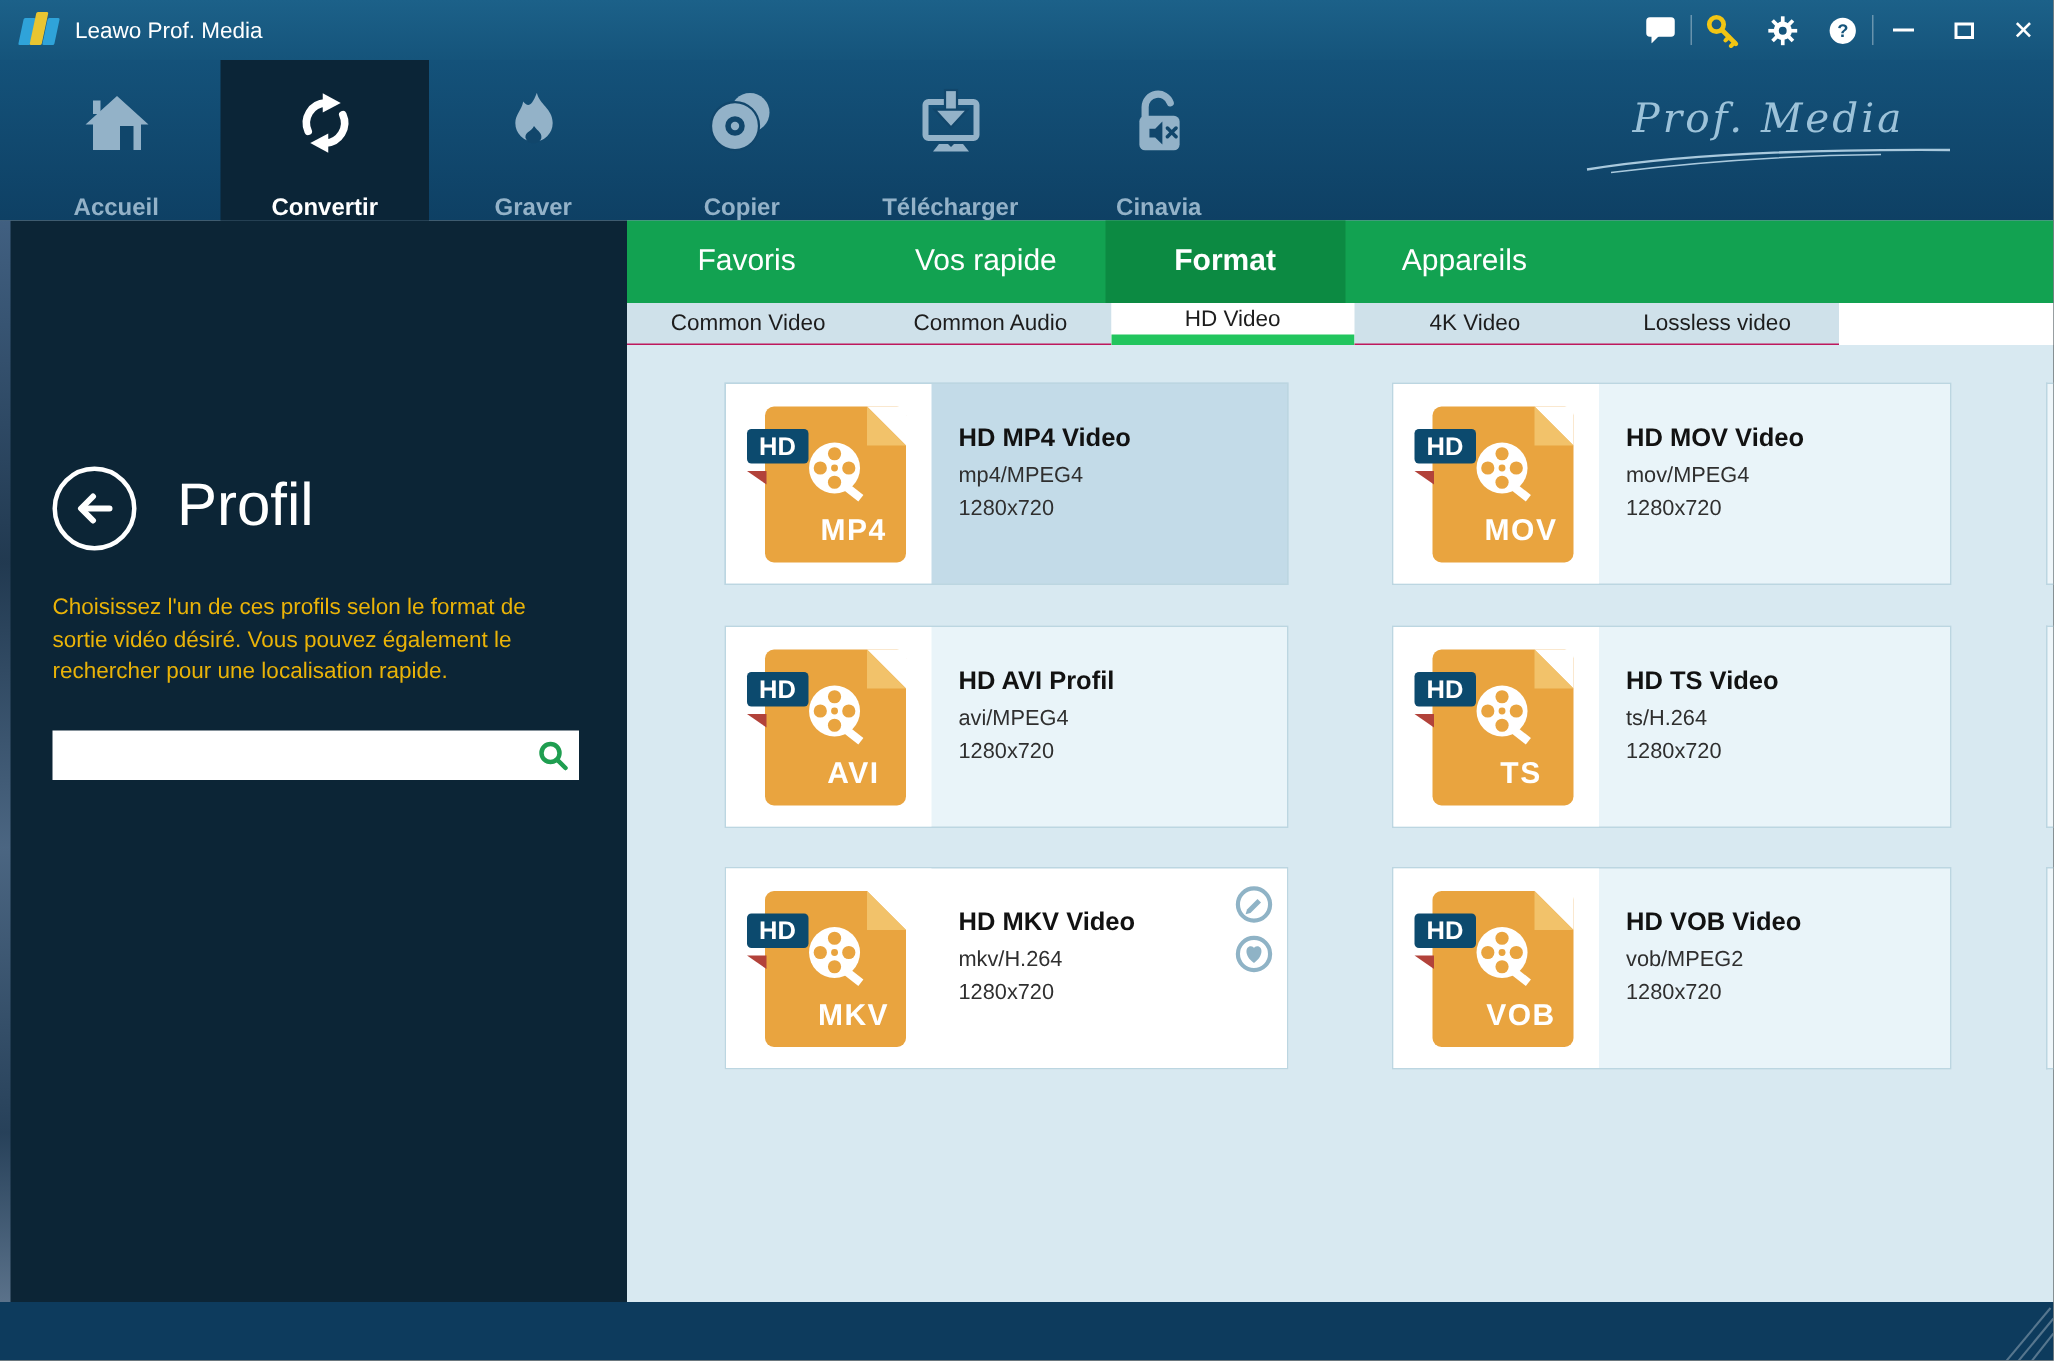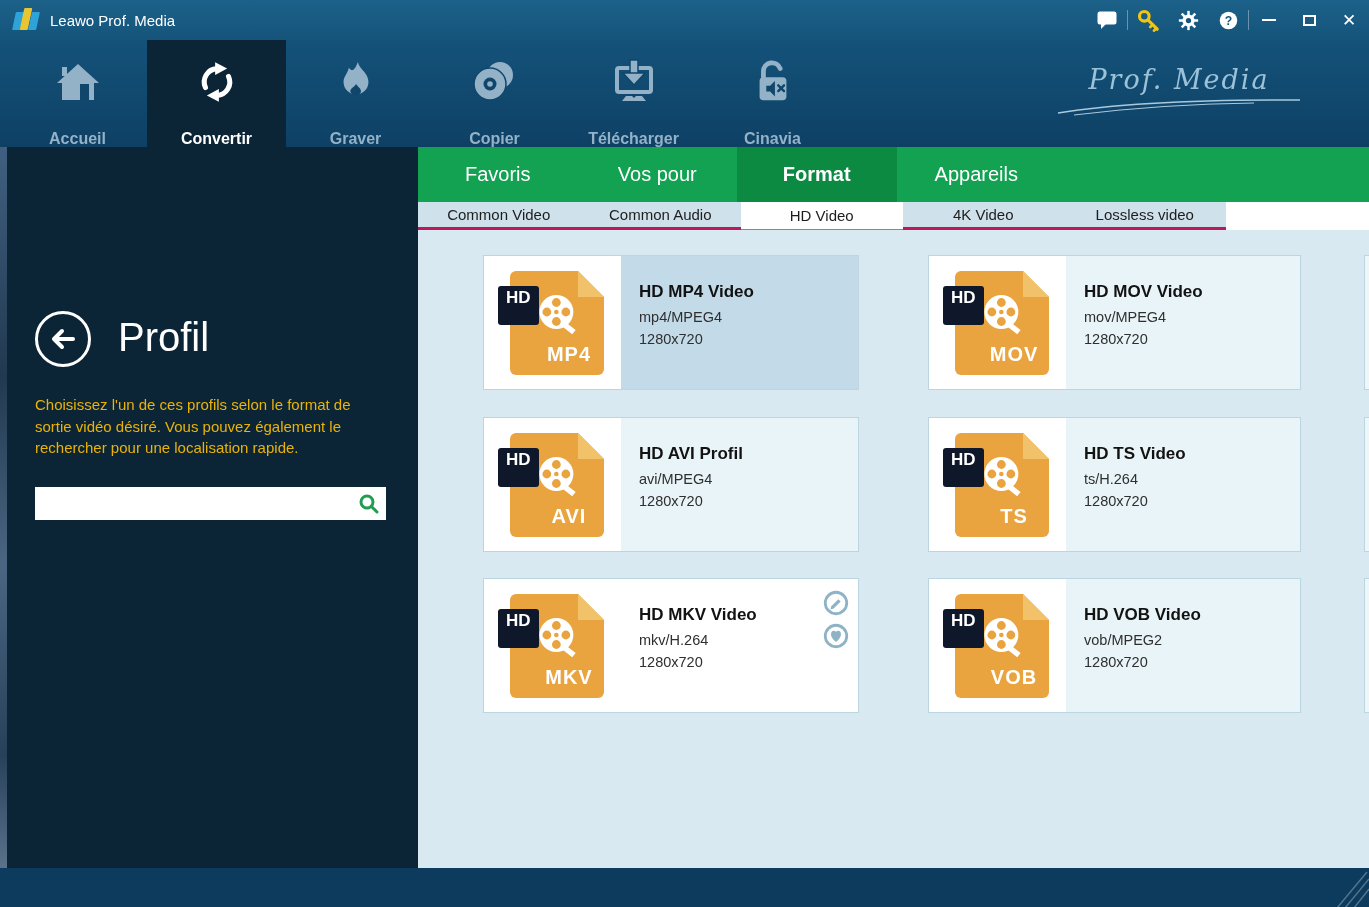--- a/index.html
+++ b/index.html
@@ -51,22 +51,22 @@
   .search-btn { width:34px; height:100%; display:flex; align-items:center; justify-content:center; cursor:pointer; }
 
   
   .main-area { position:absolute; left:418px; top:147px; width:1085px; height:721px; }
   .tabbar { position:absolute; left:0; top:0; width:951px; height:55px; background:#12a251; display:flex; }
   .tab { width:159.5px; height:100%; display:flex; align-items:center; justify-content:center;
     color:#fff; font-size:20px; cursor:pointer; }
   .tab.active { background:#0c8a42; font-weight:bold; }
   .subtabbar { position:absolute; left:0; top:55px; width:951px; height:28px; background:#fff; display:flex; }
   .subtab { width:161.5px; height:100%; display:flex; align-items:center; justify-content:center;
-    font-size:15px; color:#1d1d1d; background:#cfe1ea; border-bottom:3px solid #be185d; cursor:pointer; }
-  .subtab.active { background:#fff; border-bottom:1px solid #22c55e; }
+    font-size:15px; color:#1d1d1d; background:#cfe1ea; border-bottom:1px solid #be185d; cursor:pointer; }
+  .subtab.active { background:#fff; border-bottom:7px solid #22c55e; }
   .subtab-fill { flex:1; background:#fff; }
 
   
   .content { position:absolute; left:0; top:83px; width:951px; height:638px; background:#d8e9f1; }
   .card { position:absolute; width:376px; height:135px; background:#e9f4f9; border:1px solid #bcd6e1; cursor:pointer; }
   .card.selected { background:#c3dbe8; }
   .card.hover { background:#fff; }
   .card-icon-area { position:absolute; left:0; top:0; width:137px; height:100%; background:#fff; }
   .card-text { position:absolute; left:155px; top:26px; right:10px; }
   .card-title { font-size:17px; font-weight:bold; color:#121212; margin-bottom:7px; }
@@ -74,22 +74,22 @@
   .card-actions { position:absolute; right:8px; top:10px; display:flex; flex-direction:column; gap:5px; }
   .action-circle { width:28px; height:28px; cursor:pointer; }
 
   
   .file-icon { position:absolute; left:14px; top:15px; width:110px; height:104px; }
   .doc { position:absolute; left:12px; top:0; width:94px; height:104px; background:#e9a43f; border-radius:6px; }
   .doc-fold-outer { position:absolute; right:0; top:0; width:0; height:0;
     border-top:26px solid #fff; border-left:26px solid transparent; }
   .doc-fold { position:absolute; right:0; top:0; width:0; height:0;
     border-bottom:26px solid #f2c26a; border-right:26px solid transparent; }
-  .hd-badge { position:absolute; left:0; top:15px; background:#0f172a; color:#fff; font-weight:bold;
-    font-size:17px; padding:2px 8px 17px 8px; border-radius:3px; z-index:2; }
+  .hd-badge { position:absolute; left:0; top:15px; background:#0c4a6e; color:#fff; font-weight:bold;
+    font-size:17px; padding:2px 8px 1px 8px; border-radius:3px; z-index:2; }
   .hd-fold { position:absolute; left:0; top:43px; width:0; height:0;
     border-top:9px solid #b2423a; border-left:13px solid transparent; z-index:1; }
   .reel { position:absolute; left:50%; top:20px; transform:translateX(-44%); }
   .ext { position:absolute; left:12px; bottom:9px; width:94px; text-align:center;
     color:#fff; font-weight:bold; font-size:20px; letter-spacing:1px; }
 
   
   .card-sliver { position:absolute; right:0; width:5px; height:135px; background:#eef6fa;
     border:1px solid #bcd6e1; border-right:none; }
 
@@ -265,21 +265,21 @@
   </div>
   <div class="edge-strip"></div>
 
   <div class="main-area">
 
     <div class="tabbar">
       <div class="tab">
           <span>Favoris</span>
         </div>
       <div class="tab">
-          <span>Vos pour</span>
+          <span>Vos rapide</span>
         </div>
       <div class="tab active">
           <span>Format</span>
         </div>
       <div class="tab">
           <span>Appareils</span>
         </div>
     </div>
 
     <div class="subtabbar">

